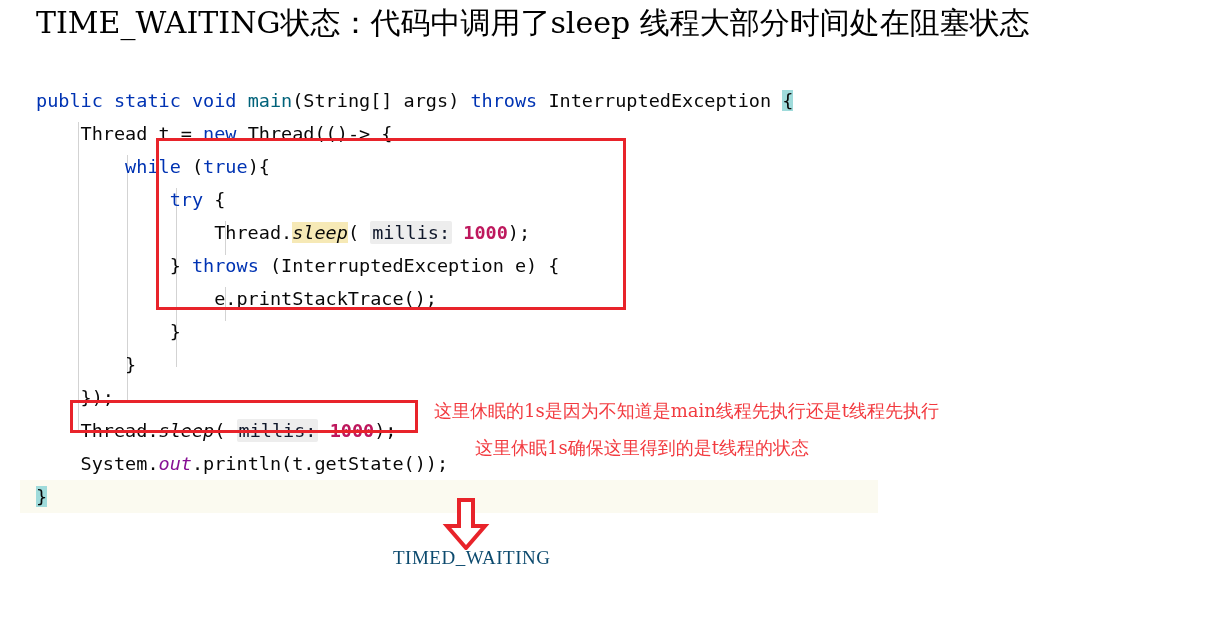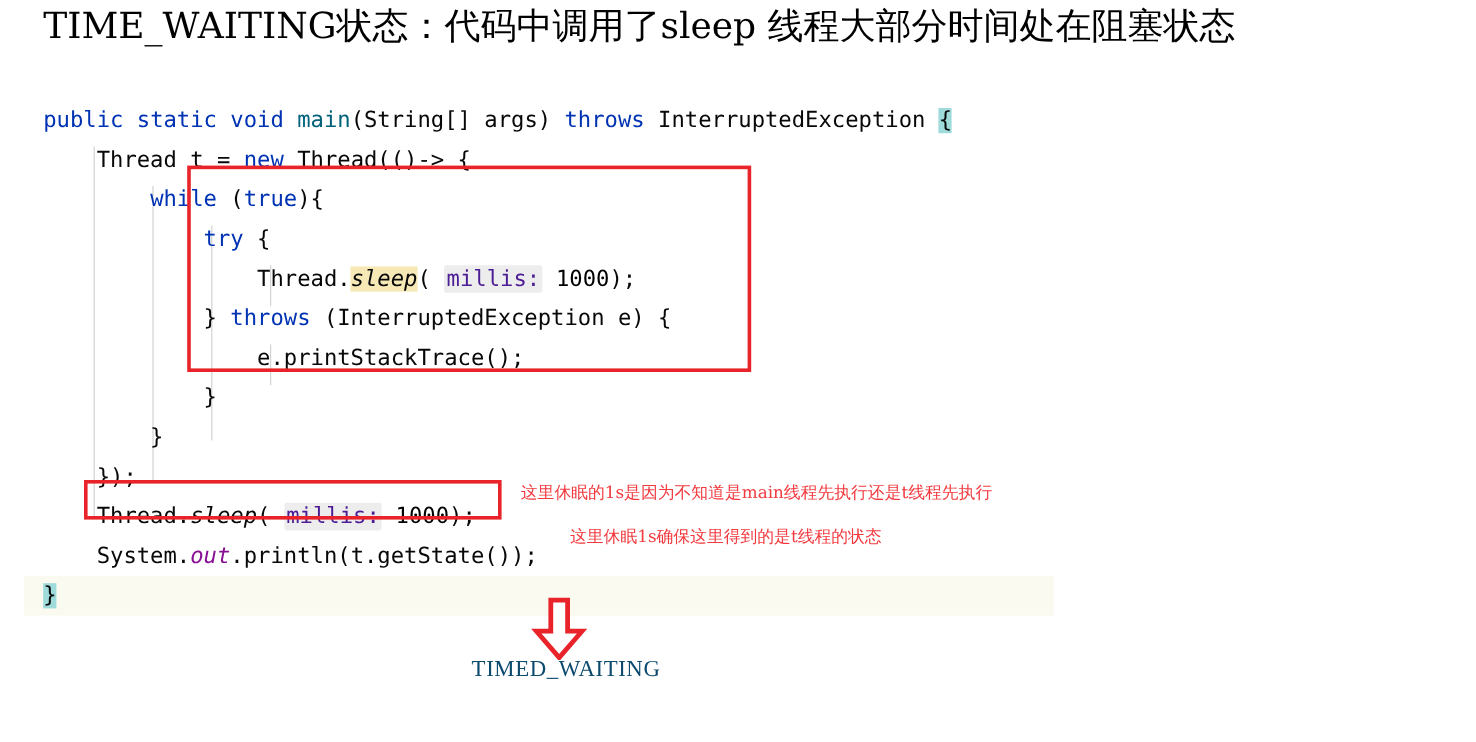--- a/index.html
+++ b/index.html
@@ -49,25 +49,25 @@
   .code-line .txt {
     position: relative;
     z-index: 3;
     display: inline-block;
     padding-left: 36px;
   }
 
   
   .kw      { color: #0033b3; }
   .meth    { color: #00627a; }
-  .num     { color: #000000; }
+  .num     { color: #be185d; font-weight: bold; }
   .stat    { color: #871094; font-style: italic; }
   .ital    { font-style: italic; }
   .hl-y    { background: #f6e9b6; font-style: italic; }
-  .param   { color: #4c1d95; background: #ededed; border-radius: 2px; padding: 1px 2px; }
+  .param   { color: #0f172a; background: #ededed; border-radius: 2px; padding: 1px 2px; }
 
   
   .cur-band {
     position: absolute;
     left: 20px;
     top: 0;
     width: 858px;
     height: 33px;
     background: #fbfaf0;
     z-index: 1;
@@ -87,21 +87,21 @@
     border: 3px solid #e8232a;
     box-sizing: border-box;
     z-index: 5;
     pointer-events: none;
   }
 
   
   .red-note {
     position: absolute;
     font-family: "DejaVu Serif", "Liberation Serif", serif;
-    font-size: 14px;
+    font-size: 18px;
     line-height: 24px;
     color: #f23a3f;
     white-space: nowrap;
     z-index: 6;
   }
 
   
   .arrow-wrap {
     position: absolute;
     left: 441px;

